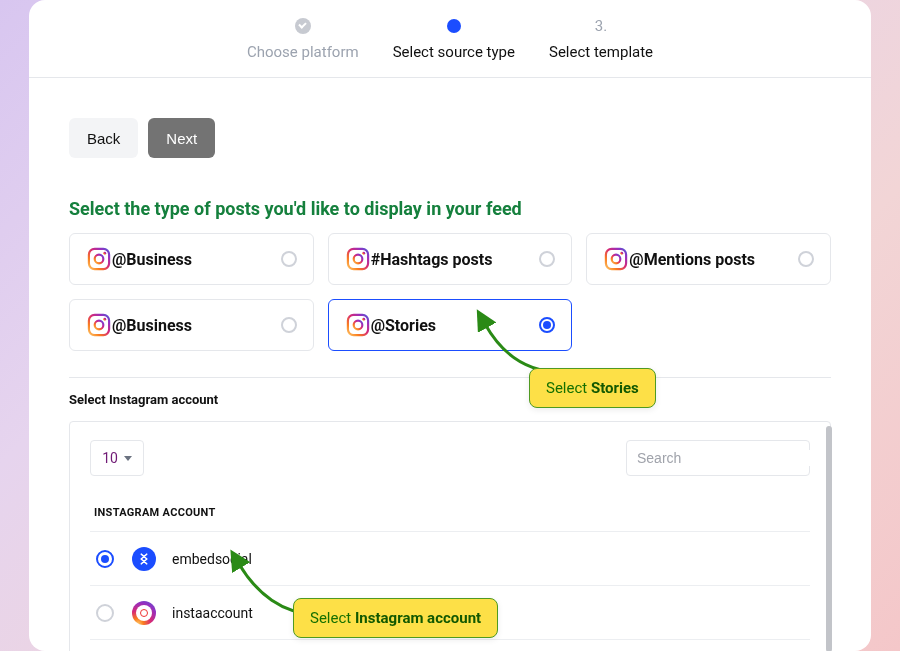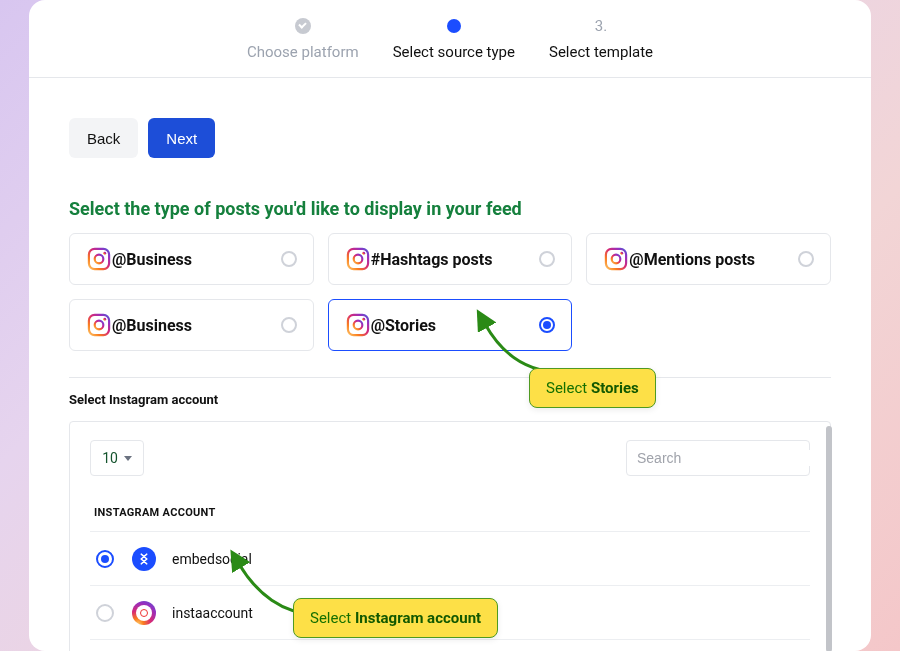--- a/index.html
+++ b/index.html
@@ -59,21 +59,21 @@
     display: flex; justify-content: space-between; align-items: center;
   }
   .header-row h2 { font-size: 22px; font-weight: 700; color: #111; }
   .actions { display: flex; gap: 10px; }
   .btn {
     height: 40px; padding: 0 18px; border-radius: 6px; font-size: 15px;
     font-weight: 500; border: none; cursor: pointer;
     display: inline-flex; align-items: center;
   }
   .btn-secondary { background: #f3f4f6; color: #111; }
-  .btn-primary { background: #1d4ed8; color: #fff; }
+  .btn-primary { background: #737373; color: #fff; }
 
   .subtitle {
     margin-top: 40px; font-size: 18px; font-weight: 700; color: #15803d;
   }
 
   .options-grid {
     margin-top: 14px;
     display: grid;
     grid-template-columns: repeat(3, 1fr);
     gap: 14px;
@@ -127,21 +127,21 @@
     background: #c2c4c9;
     border-radius: 3px;
   }
   .panel-topbar {
     display: flex; justify-content: space-between; align-items: center;
   }
   .select-count {
     height: 36px; width: 54px;
     border: 1px solid #e5e7eb; border-radius: 4px;
     display: flex; align-items: center; justify-content: center;
-    gap: 6px; font-size: 14px; color: #14532d;
+    gap: 6px; font-size: 14px; color: #701a75;
     cursor: pointer;
   }
   .chev {
     width: 0; height: 0;
     border-left: 4px solid transparent;
     border-right: 4px solid transparent;
     border-top: 5px solid #6b7280;
   }
   .search-box {
     height: 36px; width: 184px;

